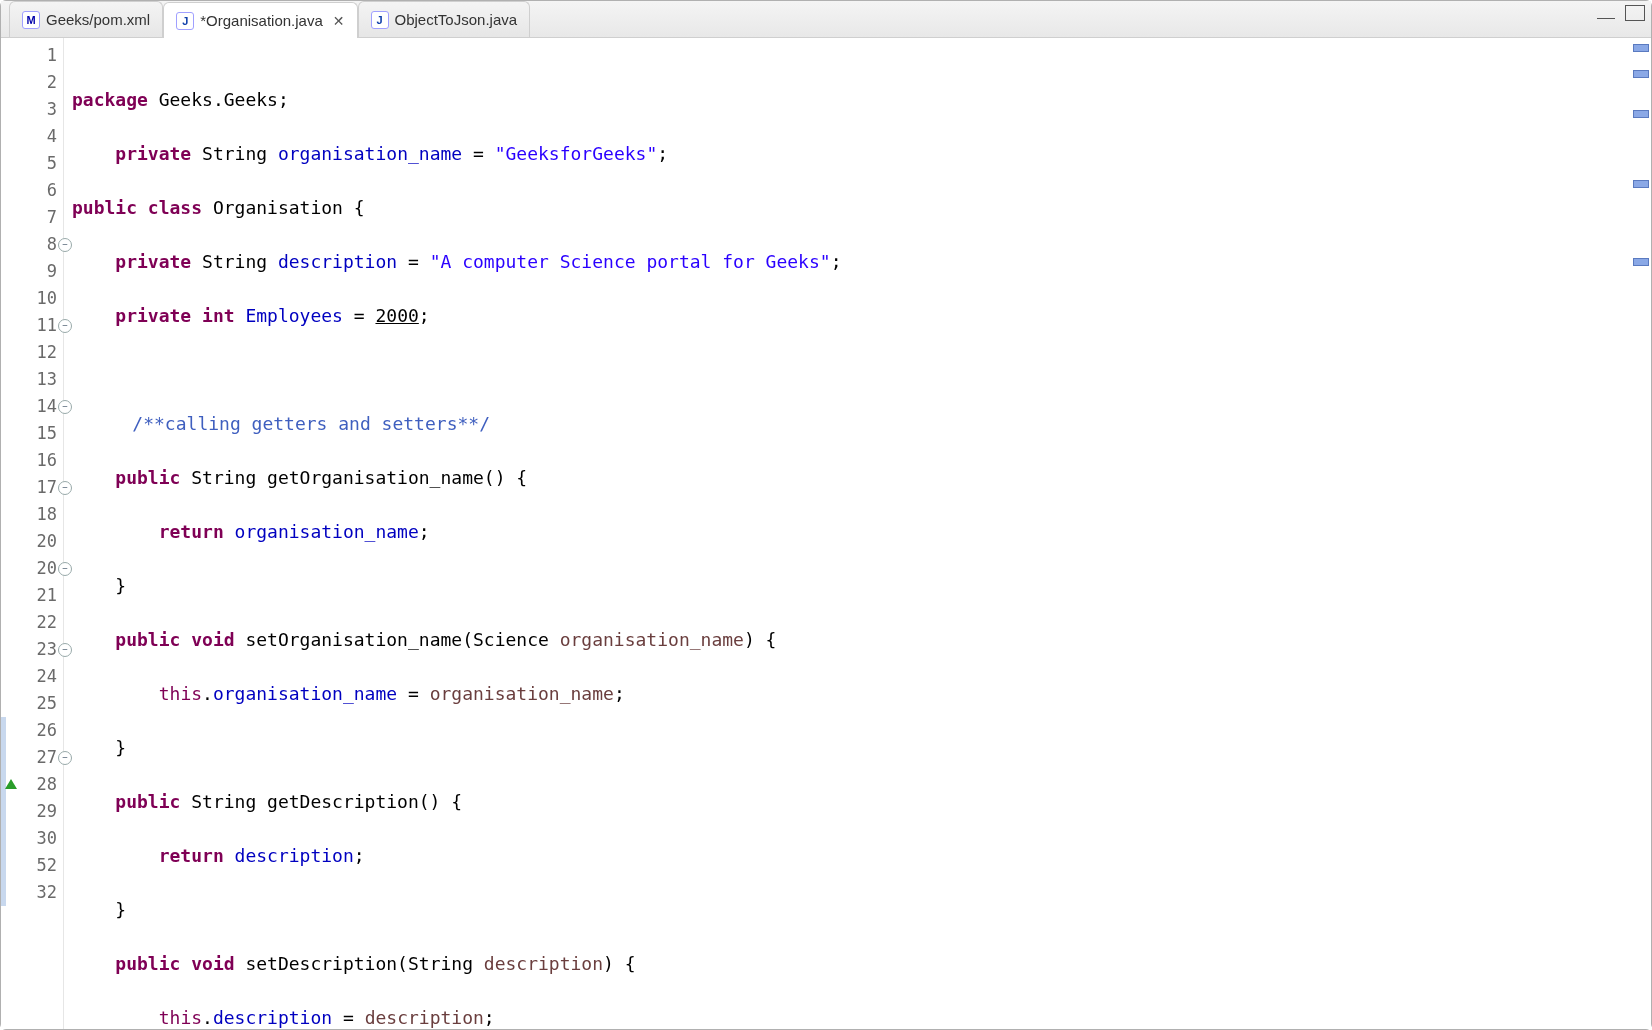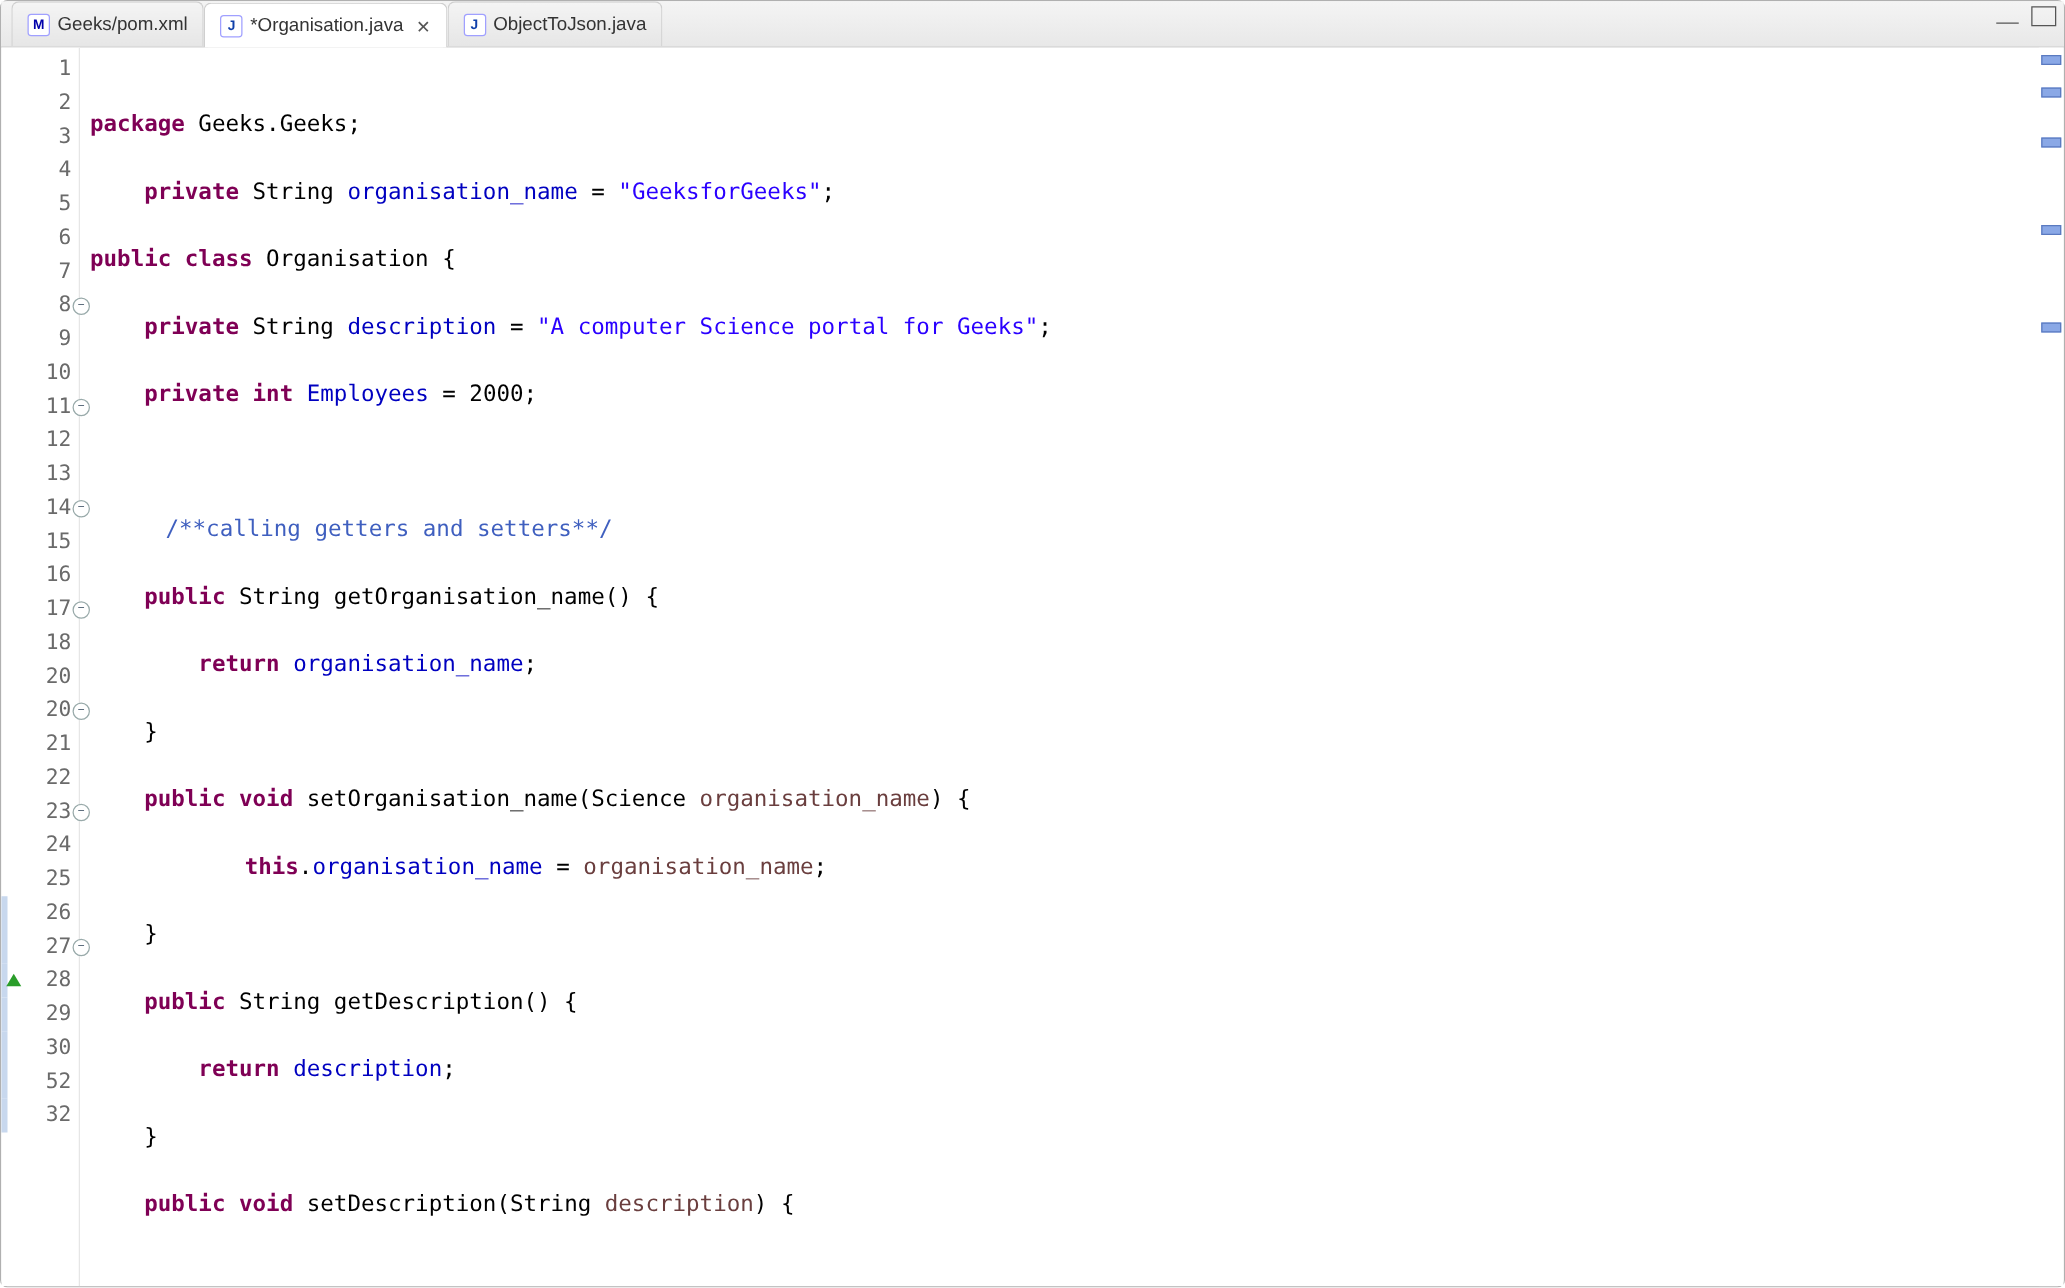--- a/index.html
+++ b/index.html
@@ -160,24 +160,24 @@
     color: #000;
     position: relative;
   }
   .code .line {
     height: 27px;
   }
   
   .kw { color: #7f0055; font-weight: bold; }
   .id-field { color: #0000c0; }                 
   .str { color: #2a00ff; }
-  .num { color: #000; }
+  .num { color: #000; text-decoration: underline; }
   .cmt { color: #3f5fbf; margin-left: 17px; }
   .param { color: #6a3e3e; }
-  .this { color: #7f0055; font-weight: bold; margin-left: 37px; }
+  .this { color: #7f0055; font-weight: normal; }
   
   .ruler {
     width: 20px;
     position: relative;
     background: #fff;
   }
   .ruler .mark {
     position: absolute;
     right: 2px;
     width: 14px;
@@ -259,20 +259,21 @@
 <div class="line"><span class="kw">    public</span><span> String getOrganisation_name() {</span></div>
 <div class="line"><span class="kw">        return</span><span> </span><span class="id-field">organisation_name</span><span>;</span></div>
 <div class="line"><span>    }</span></div>
 <div class="line"><span class="kw">    public void</span><span> setOrganisation_name(Science </span><span class="param">organisation_name</span><span>) {</span></div>
 <div class="line"><span>        </span><span class="this">this</span><span>.</span><span class="id-field">organisation_name</span><span> = </span><span class="param">organisation_name</span><span>;</span></div>
 <div class="line"><span>    }</span></div>
 <div class="line"><span class="kw">    public</span><span> String getDescription() {</span></div>
 <div class="line"><span class="kw">        return</span><span> </span><span class="id-field">description</span><span>;</span></div>
 <div class="line"><span>    }</span></div>
 <div class="line"><span class="kw">    public void</span><span> setDescription(String </span><span class="param">description</span><span>) {</span></div>
+<div class="line"><span>        </span><span class="this">this</span><span>.</span><span class="id-field">description</span><span> = </span><span class="param">description</span><span>;</span></div>
 
 
 
 
 
 
 
 
 
 

